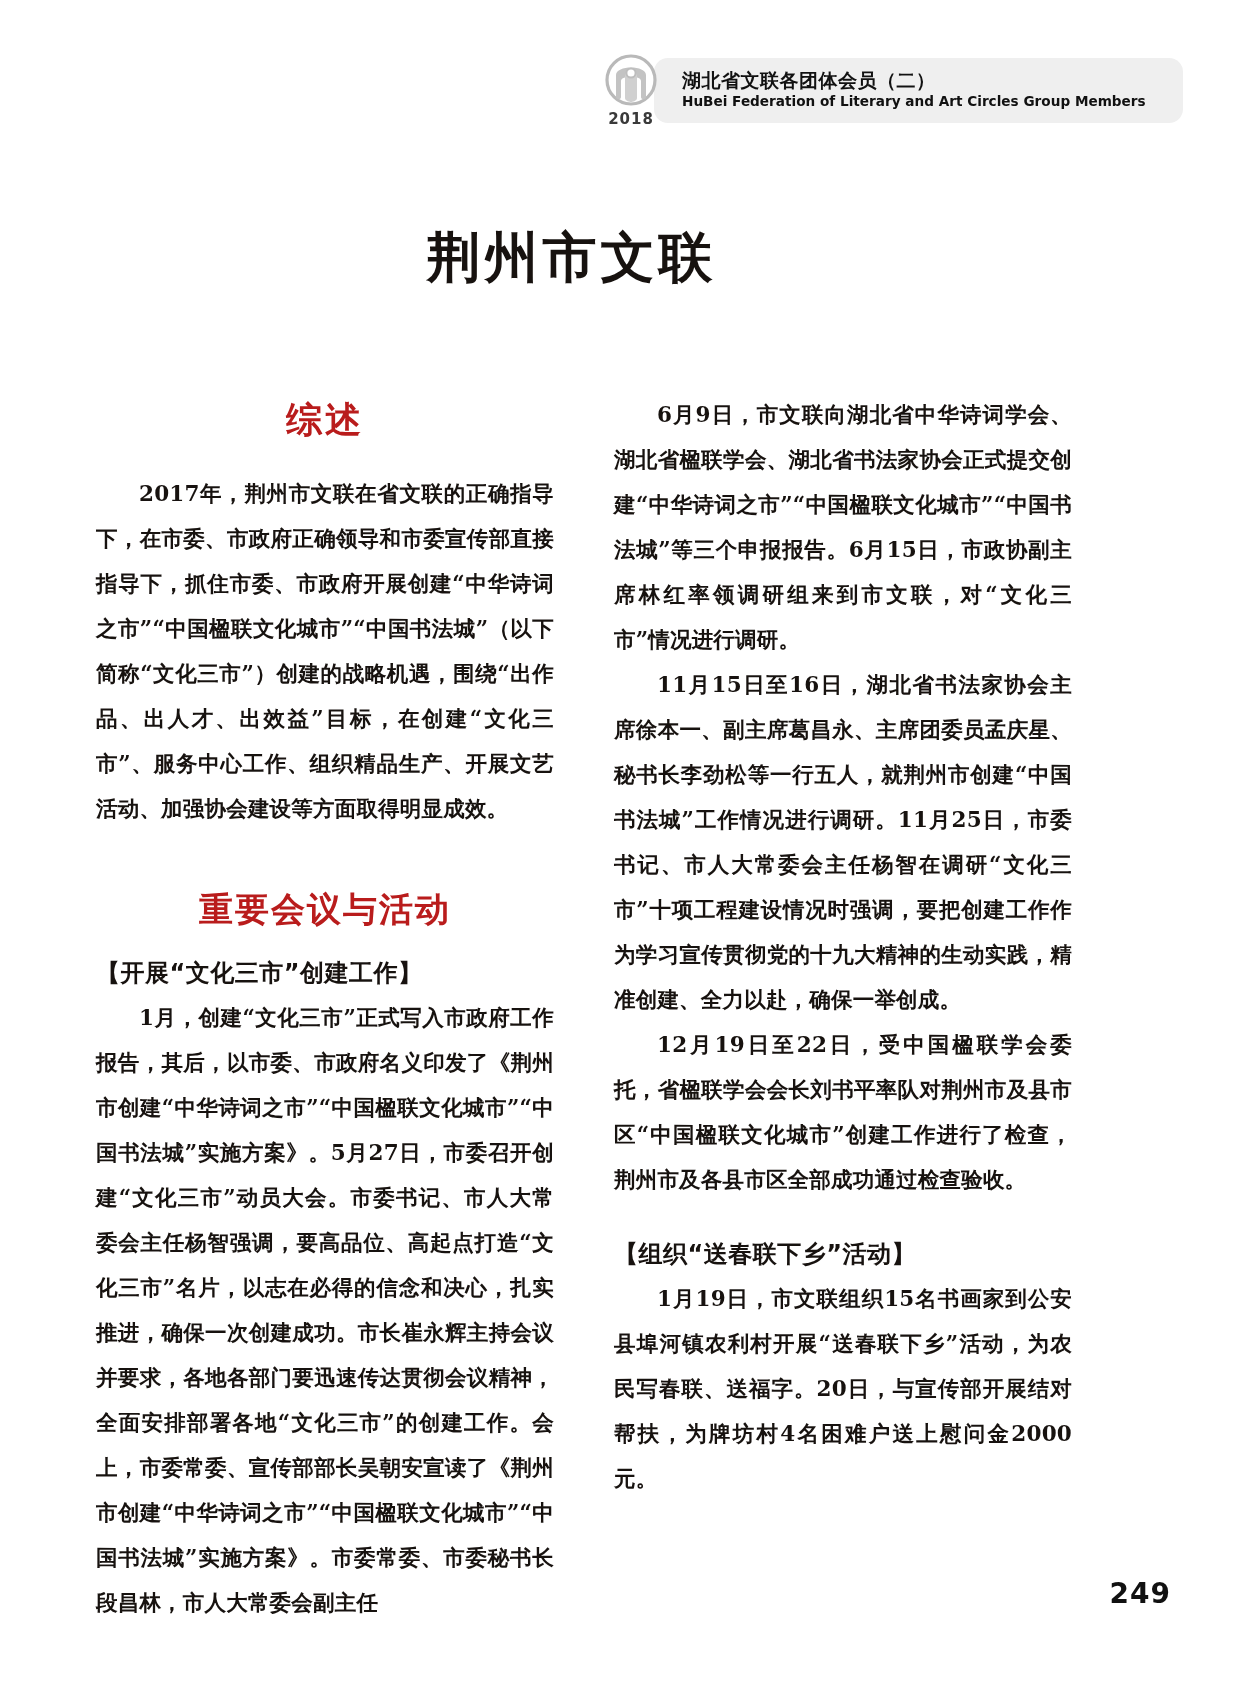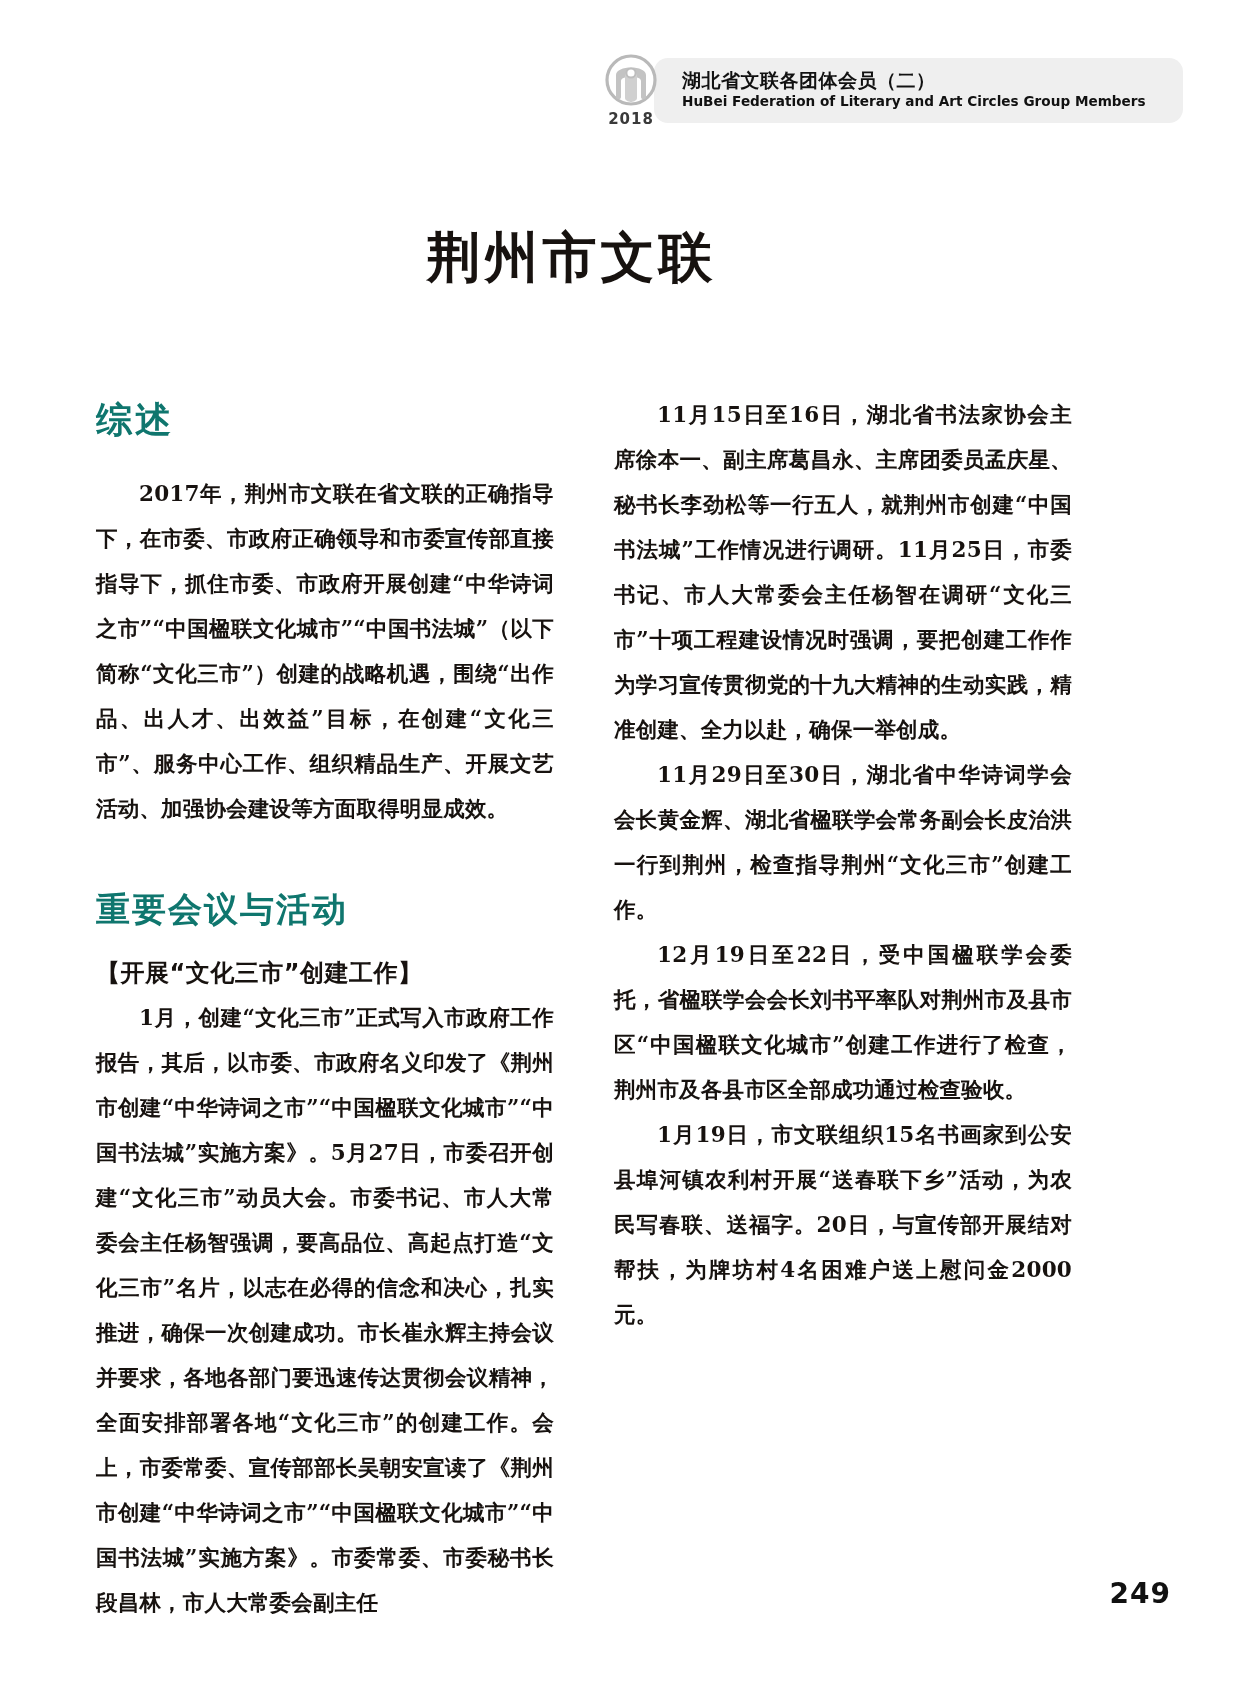--- a/index.html
+++ b/index.html
@@ -103,24 +103,24 @@
     display: flex;
     gap: 60px;
   }
   .col {
     width: 458px;
     flex: 0 0 458px;
   }
 
   h2.section-title {
     margin: 0 0 26px 0;
-    text-align: left;
-    font-family: "DejaVu Sans", sans-serif;
-    font-weight: bold;
-    color: #0f766e;
+    text-align: center;
+    font-family: "DejaVu Sans", sans-serif;
+    font-weight: bold;
+    color: #b91c1c;
   }
   h2.section-title.level-a {
     font-size: 36px;
     letter-spacing: 3px;
     padding-top: 4px;
   }
   h2.section-title.level-b {
     font-size: 34px;
     letter-spacing: 2px;
     margin-top: 56px;
@@ -193,22 +193,23 @@
     <h2 class="section-title level-a">综述</h2>
     <p class="body-text">2017年，荆州市文联在省文联的正确指导下，在市委、市政府正确领导和市委宣传部直接指导下，抓住市委、市政府开展创建“中华诗词之市”“中国楹联文化城市”“中国书法城”（以下简称“文化三市”）创建的战略机遇，围绕“出作品、出人才、出效益”目标，在创建“文化三市”、服务中心工作、组织精品生产、开展文艺活动、加强协会建设等方面取得明显成效。</p>
 
     <h2 class="section-title level-b">重要会议与活动</h2>
 
     <h3 class="sub-title">【开展“文化三市”创建工作】</h3>
     <p class="body-text">1月，创建“文化三市”正式写入市政府工作报告，其后，以市委、市政府名义印发了《荆州市创建“中华诗词之市”“中国楹联文化城市”“中国书法城”实施方案》。5月27日，市委召开创建“文化三市”动员大会。市委书记、市人大常委会主任杨智强调，要高品位、高起点打造“文化三市”名片，以志在必得的信念和决心，扎实推进，确保一次创建成功。市长崔永辉主持会议并要求，各地各部门要迅速传达贯彻会议精神，全面安排部署各地“文化三市”的创建工作。会上，市委常委、宣传部部长吴朝安宣读了《荆州市创建“中华诗词之市”“中国楹联文化城市”“中国书法城”实施方案》。市委常委、市委秘书长段昌林，市人大常委会副主任</p>
   </div>
 
   <div class="col">
+    <p class="body-text">6月9日，市文联向湖北省中华诗词学会、湖北省楹联学会、湖北省书法家协会正式提交创建“中华诗词之市”“中国楹联文化城市”“中国书法城”等三个申报报告。6月15日，市政协副主席林红率领调研组来到市文联，对“文化三市”情况进行调研。</p>
     <p class="body-text">11月15日至16日，湖北省书法家协会主席徐本一、副主席葛昌永、主席团委员孟庆星、秘书长李劲松等一行五人，就荆州市创建“中国书法城”工作情况进行调研。11月25日，市委书记、市人大常委会主任杨智在调研“文化三市”十项工程建设情况时强调，要把创建工作作为学习宣传贯彻党的十九大精神的生动实践，精准创建、全力以赴，确保一举创成。</p>
-    <p class="body-text">11月29日至30日，湖北省中华诗词学会会长黄金辉、湖北省楹联学会常务副会长皮治洪一行到荆州，检查指导荆州“文化三市”创建工作。</p>
     <p class="body-text">12月19日至22日，受中国楹联学会委托，省楹联学会会长刘书平率队对荆州市及县市区“中国楹联文化城市”创建工作进行了检查，荆州市及各县市区全部成功通过检查验收。</p>
 
+    <h3 class="sub-title spaced">【组织“送春联下乡”活动】</h3>
     <p class="body-text">1月19日，市文联组织15名书画家到公安县埠河镇农利村开展“送春联下乡”活动，为农民写春联、送福字。20日，与宣传部开展结对帮扶，为牌坊村4名困难户送上慰问金2000元。</p>
   </div>
 
 </div>
 
 <div class="page-number">249</div>
 
 </body></html>

